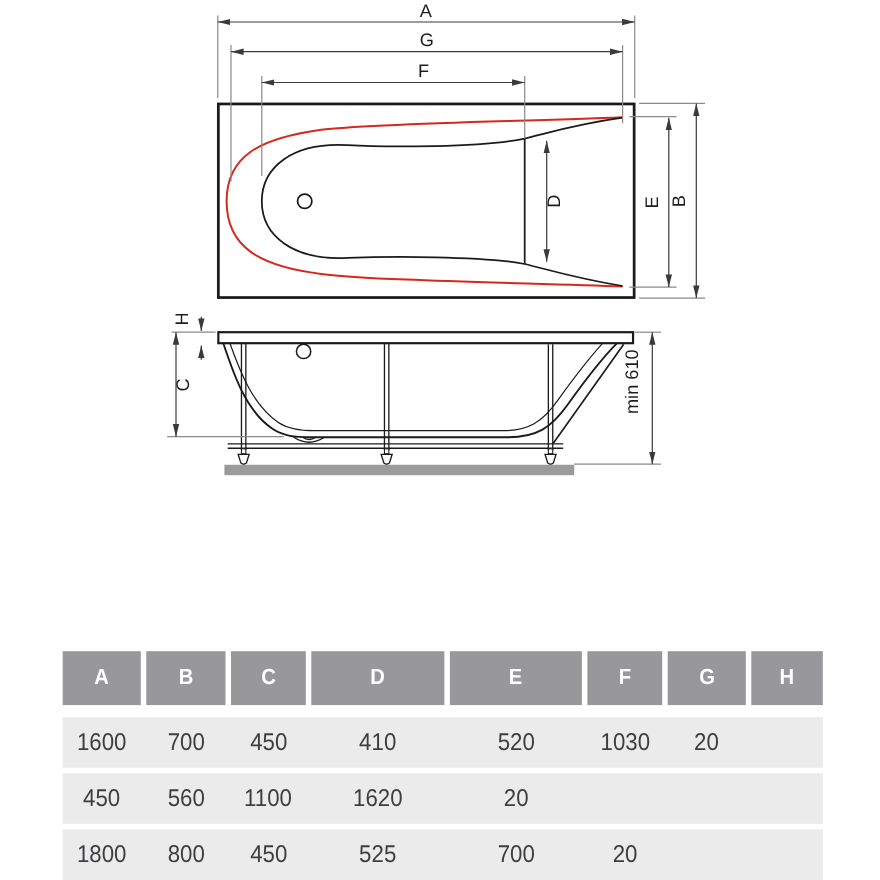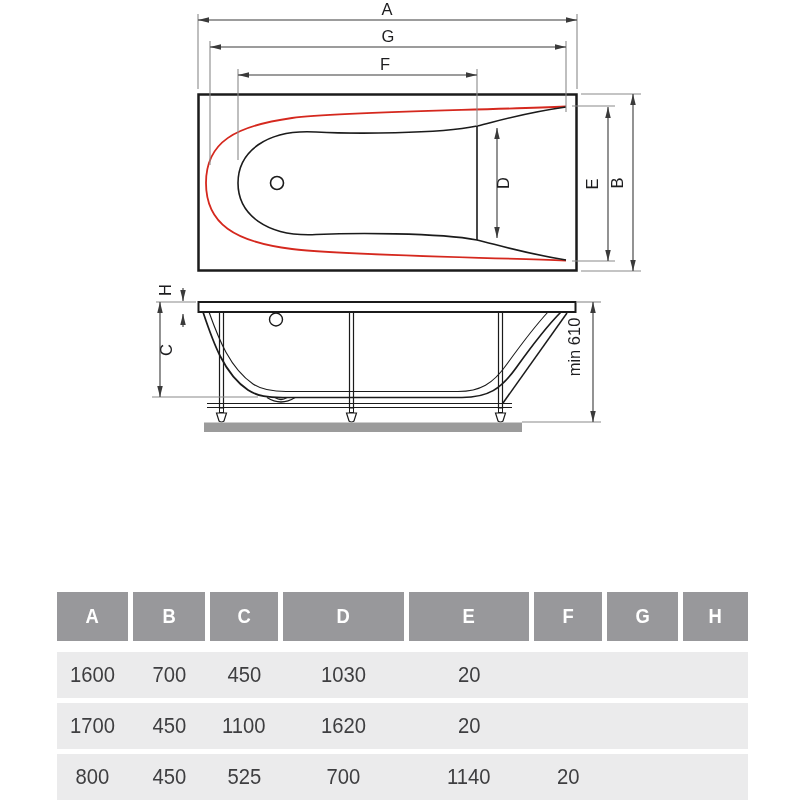--- a/index.html
+++ b/index.html
@@ -176,58 +176,64 @@
     <div class="vcell">
         <span class="squeeze">1600</span>
       </div>
     <div class="vcell">
         <span class="squeeze">700</span>
       </div>
     <div class="vcell">
         <span class="squeeze">450</span>
       </div>
     <div class="vcell">
+        <span class="squeeze">410</span>
+      </div>
+    <div class="vcell">
+        <span class="squeeze">520</span>
+      </div>
+    <div class="vcell">
         <span class="squeeze">1030</span>
       </div>
     <div class="vcell">
         <span class="squeeze">20</span>
       </div>
   </div>
 
   <div class="trow">
     <div class="vcell">
-        <span class="squeeze">1700</span>
-      </div>
-    <div class="vcell">
         <span class="squeeze">450</span>
       </div>
     <div class="vcell">
+        <span class="squeeze">560</span>
+      </div>
+    <div class="vcell">
         <span class="squeeze">1100</span>
       </div>
     <div class="vcell">
         <span class="squeeze">1620</span>
       </div>
     <div class="vcell">
         <span class="squeeze">20</span>
       </div>
   </div>
 
   <div class="trow">
     <div class="vcell">
+        <span class="squeeze">1800</span>
+      </div>
+    <div class="vcell">
         <span class="squeeze">800</span>
       </div>
     <div class="vcell">
         <span class="squeeze">450</span>
       </div>
     <div class="vcell">
         <span class="squeeze">525</span>
       </div>
     <div class="vcell">
         <span class="squeeze">700</span>
       </div>
     <div class="vcell">
-        <span class="squeeze">1140</span>
-      </div>
-    <div class="vcell">
         <span class="squeeze">20</span>
       </div>
   </div>
 </div>
 
 </body></html>

